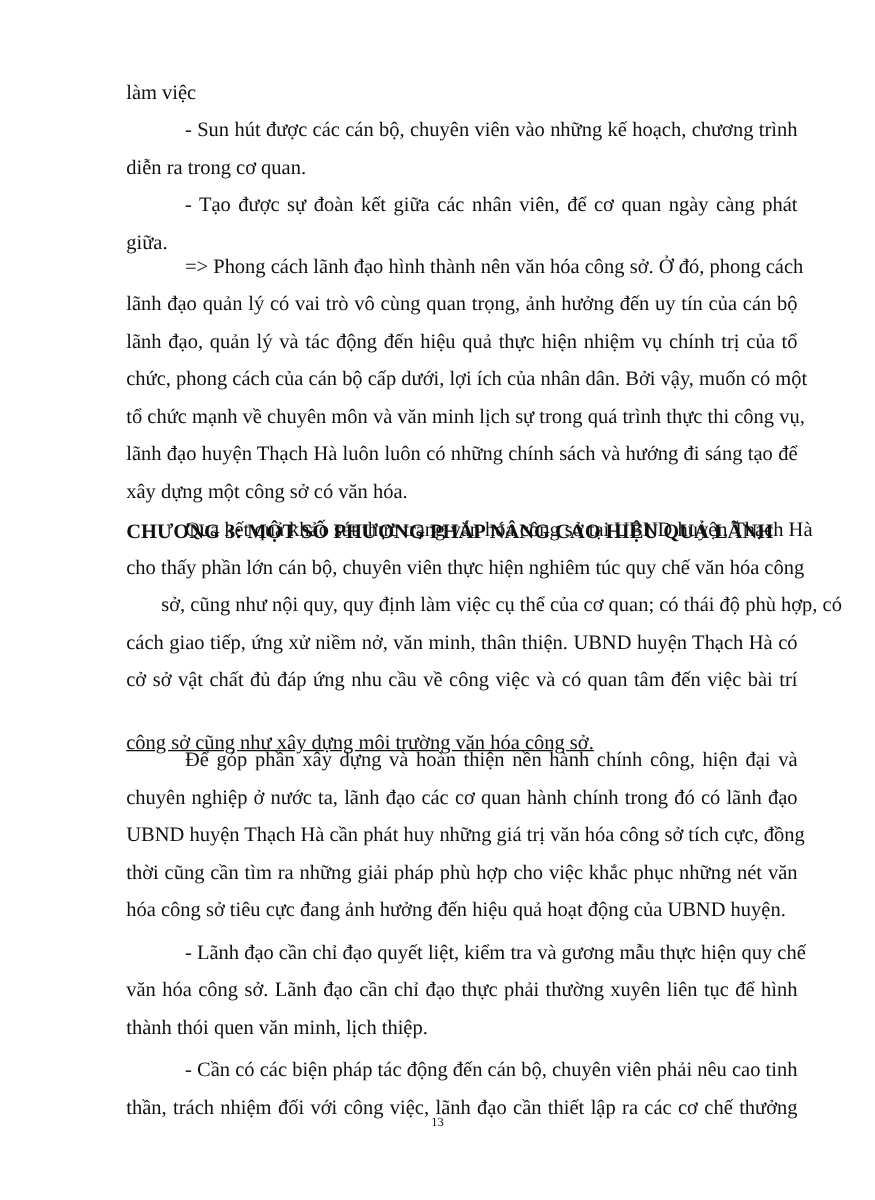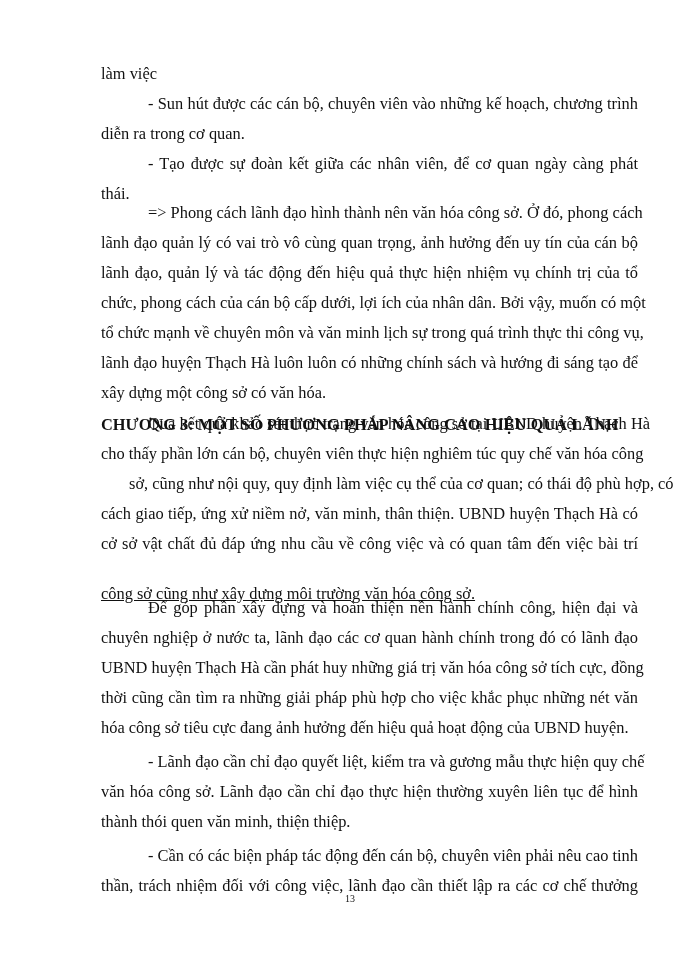--- a/index.html
+++ b/index.html
@@ -62,21 +62,21 @@
   </style>
 </head>
 <body>
 
 <div class="page">
   <div id="body-lines">
       <div class="line last" style="top: 64px;">làm việc</div>
       <div class="line indent" style="top: 94px;">-   Sun hút được các cán bộ, chuyên viên vào những kế hoạch, chương trình</div>
       <div class="line last" style="top: 124px;">diễn ra trong cơ quan.</div>
       <div class="line indent" style="top: 154px;">-   Tạo được sự đoàn kết giữa các nhân viên, để cơ quan ngày càng phát</div>
-      <div class="line last" style="top: 184px;">thái.</div>
+      <div class="line last" style="top: 184px;">giữa.</div>
       <div class="line indent" style="top: 203px;">=&gt; Phong cách lãnh đạo hình thành nên văn hóa công sở. Ở đó, phong cách</div>
       <div class="line" style="top: 233px;">lãnh đạo quản lý có vai trò vô cùng quan trọng, ảnh hưởng đến uy tín của cán bộ</div>
       <div class="line" style="top: 263px;">lãnh đạo, quản lý và tác động đến hiệu quả thực hiện nhiệm vụ chính trị của tổ</div>
       <div class="line" style="top: 293px;">chức, phong cách của cán bộ cấp dưới, lợi ích của nhân dân. Bởi vậy, muốn có một</div>
       <div class="line" style="top: 323px;">tổ chức mạnh về chuyên môn và văn minh lịch sự trong quá trình thực thi công vụ,</div>
       <div class="line" style="top: 353px;">lãnh đạo huyện Thạch Hà luôn luôn có những chính sách và hướng đi sáng tạo để</div>
       <div class="line last" style="top: 383px;">xây dựng một công sở có văn hóa.</div>
     </div>
 
   <div class="heading" style="top:415px;">CHƯƠNG 3: MỘT SỐ PHƯƠNG PHÁP NÂNG CAO HIỆU QUẢ LÃNH</div>
@@ -87,20 +87,20 @@
       <div class="line" style="top: 474px; margin-left: 28px;">sở, cũng như nội quy, quy định làm việc cụ thể của cơ quan; có thái độ phù hợp, có</div>
       <div class="line" style="top: 504px;">cách giao tiếp, ứng xử niềm nở, văn minh, thân thiện. UBND huyện Thạch Hà có</div>
       <div class="line" style="top: 534px;">cở sở vật chất đủ đáp ứng nhu cầu về công việc và có quan tâm đến việc bài trí</div>
       <div class="line last" style="top: 584px; text-decoration: underline;">công sở cũng như xây dựng môi trường văn hóa công sở.</div>
       <div class="line indent" style="top: 598px;">Để góp phần xây dựng và hoàn thiện nền hành chính công, hiện đại và</div>
       <div class="line" style="top: 628px;">chuyên nghiệp ở nước ta, lãnh đạo các cơ quan hành chính trong đó có lãnh đạo</div>
       <div class="line" style="top: 658px;">UBND huyện Thạch Hà cần phát huy những giá trị văn hóa công sở tích cực, đồng</div>
       <div class="line" style="top: 688px;">thời cũng cần tìm ra những giải pháp phù hợp cho việc khắc phục những nét văn</div>
       <div class="line last" style="top: 718px;">hóa công sở tiêu cực đang ảnh hưởng đến hiệu quả hoạt động của UBND huyện.</div>
       <div class="line indent" style="top: 752px;">-   Lãnh đạo cần chỉ đạo quyết liệt, kiểm tra và gương mẫu thực hiện quy chế</div>
-      <div class="line" style="top: 782px;">văn hóa công sở. Lãnh đạo cần chỉ đạo thực hiện thường xuyên liên tục để hình</div>
-      <div class="line last" style="top: 812px;">thành thói quen văn minh, thiện thiệp.</div>
+      <div class="line" style="top: 782px;">văn hóa công sở. Lãnh đạo cần chỉ đạo thực phải thường xuyên liên tục để hình</div>
+      <div class="line last" style="top: 812px;">thành thói quen văn minh, lịch thiệp.</div>
       <div class="line indent" style="top: 846px;">-   Cần có các biện pháp tác động đến cán bộ, chuyên viên phải nêu cao tinh</div>
       <div class="line" style="top: 876px;">thần, trách nhiệm đối với công việc, lãnh đạo cần thiết lập ra các cơ chế thưởng</div>
     </div>
 
   <div class="page-number">13</div>
 </div>
 
 </body></html>

